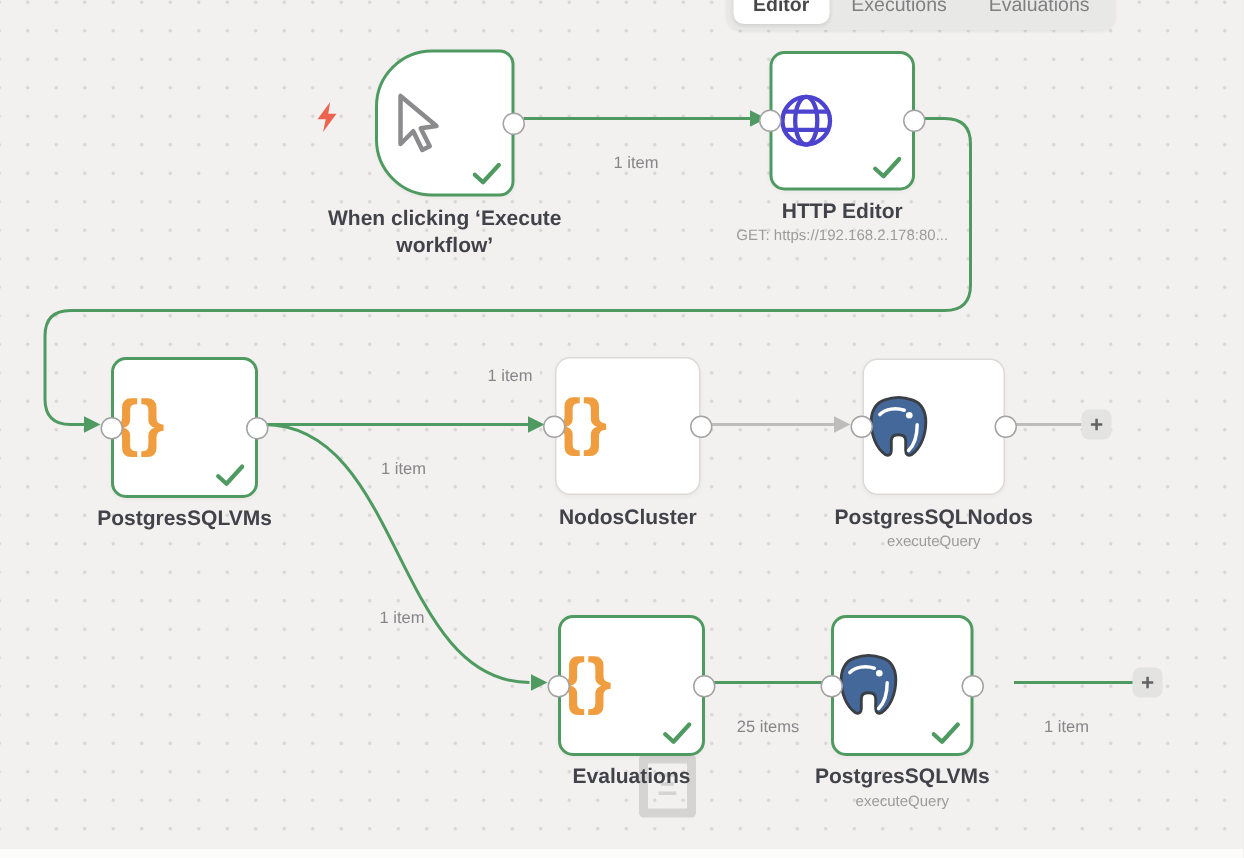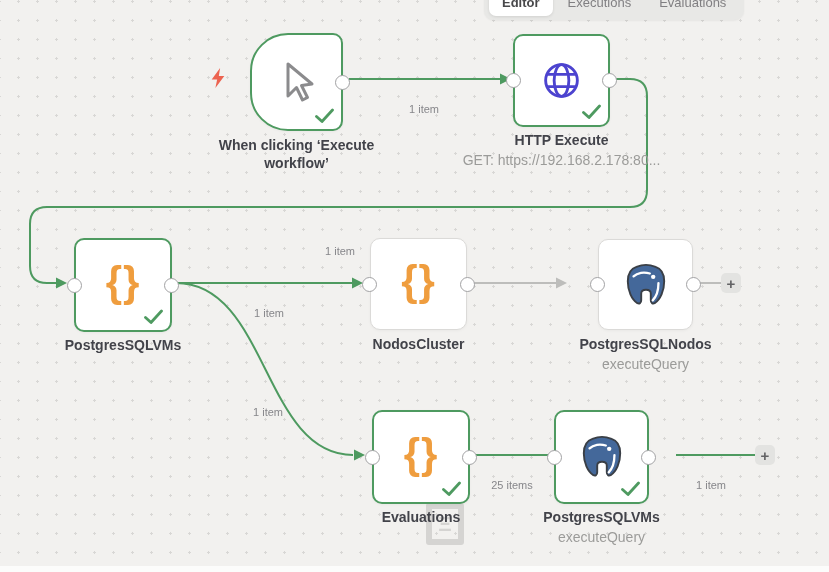--- a/index.html
+++ b/index.html
@@ -39,42 +39,42 @@
   .wire-label{
     position:absolute; z-index:6; transform:translate(-50%,-50%);
     font-size:11px; color:#86868a; white-space:nowrap;margin-top:44px;
   }
   .wire-label.on-line{background:#f2f1ef; padding:0 5px;}
 
   
   .node{
     position:absolute; background:#ffffff; border-radius:10px; z-index:5;
     box-shadow:0 1px 3px rgba(0,0,0,.04); cursor:pointer;
-    display:flex; align-items:center; justify-content:center;
+    display:flex; align-items:center; 
   }
   .node.success{border:2px solid #4e9a60;}
   .node.idle{border:1.5px solid #dbdad8;}
   .node.trigger-shape{border-radius:38px 10px 10px 38px;}
   .port{
     position:absolute; width:15px; height:15px; border-radius:50%;
     background:#ffffff; border:1.6px solid #a2a2a4; box-sizing:border-box;
     top:50%; margin-top:-7.5px; z-index:7; cursor:pointer;
   }
   .port.in{left:-9px;} .port.out{right:-9px;}
   .check{position:absolute; right:7px; bottom:5px;}
   .code-glyph{font-size:42px; font-weight:600; color:#ef9d3e; letter-spacing:1px; line-height:1;
               transform:translateY(-3px);}
   .node-label{
     position:absolute; top:calc(100% + 7px); left:50%; transform:translateX(-50%);
     font-size:14px; font-weight:600; color:#42434a; text-align:center; white-space:nowrap; z-index:5;
   }
   .node-label.wrap{white-space:normal; width:200px; line-height:1.3;}
   .node-sub{
     position:absolute; top:calc(100% + 27px); left:50%; transform:translateX(-50%);
-    font-size:14px; color:#9b9b99; text-align:center; white-space:nowrap; z-index:5;
+    font-size:10px; color:#9b9b99; text-align:center; white-space:nowrap; z-index:5;
   }
   .zap{position:absolute; left:210px; top:68px; z-index:5;}
   .plus-btn{
     position:absolute; width:20px; height:20px; background:#e3e3e1; border-radius:5px; z-index:5;
     display:flex; align-items:center; justify-content:center;
     font-size:15px; font-weight:600; color:#636365; cursor:pointer; line-height:1;
   }
 </style>
 </head>
 <body>
@@ -141,42 +141,42 @@
         <ellipse cx="22" cy="22" rx="7.2" ry="15.5"></ellipse>
         <line x1="8.5" y1="16" x2="35.5" y2="16"></line>
         <line x1="8.5" y1="28" x2="35.5" y2="28"></line>
       </g>
     </svg>
     <svg class="check" width="19" height="16" viewBox="0 0 19 16">
       <polyline points="1.5,8.5 7,13.5 17.5,2" fill="none" stroke="#4e9a60" stroke-width="2.8" stroke-linecap="round" stroke-linejoin="round"></polyline>
     </svg>
     <div class="port in"></div>
     <div class="port out"></div>
-    <div class="node-label">HTTP Execute</div>
+    <div class="node-label">HTTP Editor</div>
     <div class="node-sub">GET: https://192.168.2.178:80...</div>
   </div>
 
   <div class="node success" style="left:74px; top:238px; width:94px; height:90px;">
     <span class="code-glyph">{}</span>
     <svg class="check" width="19" height="16" viewBox="0 0 19 16">
       <polyline points="1.5,8.5 7,13.5 17.5,2" fill="none" stroke="#4e9a60" stroke-width="2.8" stroke-linecap="round" stroke-linejoin="round"></polyline>
     </svg>
     <div class="port in"></div>
     <div class="port out"></div>
     <div class="node-label">PostgresSQLVMs</div>
   </div>
 
   <div class="node idle" style="left:370px; top:238px; width:95px; height:90px;">
     <span class="code-glyph">{}</span>
     <div class="port in"></div>
     <div class="port out"></div>
     <div class="node-label">NodosCluster</div>
   </div>
 
-  <div class="node idle" style="left:598px; top:239px; width:93px; height:89px;">
+  <div class="node idle" style="left:575px; top:239px; width:93px; height:89px;">
     <svg width="46" height="46" viewBox="0 0 48 48">
       <path d="M14 5 C8 7 5 13 5 20 C5 30 9 39 15 43 C17 44 19 43 19 40 L19 33 C19 30 21 29 24 29 C27 29 29 30 29 33 L29 40 C29 43 31 44 33 43 C39 39 43 30 43 20 C43 13 40 7 34 5 C30 3.5 27 3 24 3 C21 3 18 3.5 14 5 Z" fill="#44689a" stroke="#3a3f46" stroke-width="2" stroke-linejoin="round"></path>
       <path d="M11 15 C15 11 22 10 28 12" stroke="#ffffff" stroke-width="2.4" fill="none" stroke-linecap="round"></path>
       <circle cx="31.5" cy="15.5" r="2.3" fill="#ffffff"></circle>
       <path d="M37 22 C37 30 35 36 31 40" stroke="#ffffff" stroke-width="2.4" fill="none" stroke-linecap="round"></path>
     </svg>
     <div class="port in"></div>
     <div class="port out"></div>
     <div class="node-label">PostgresSQLNodos</div>
     <div class="node-sub">executeQuery</div>

